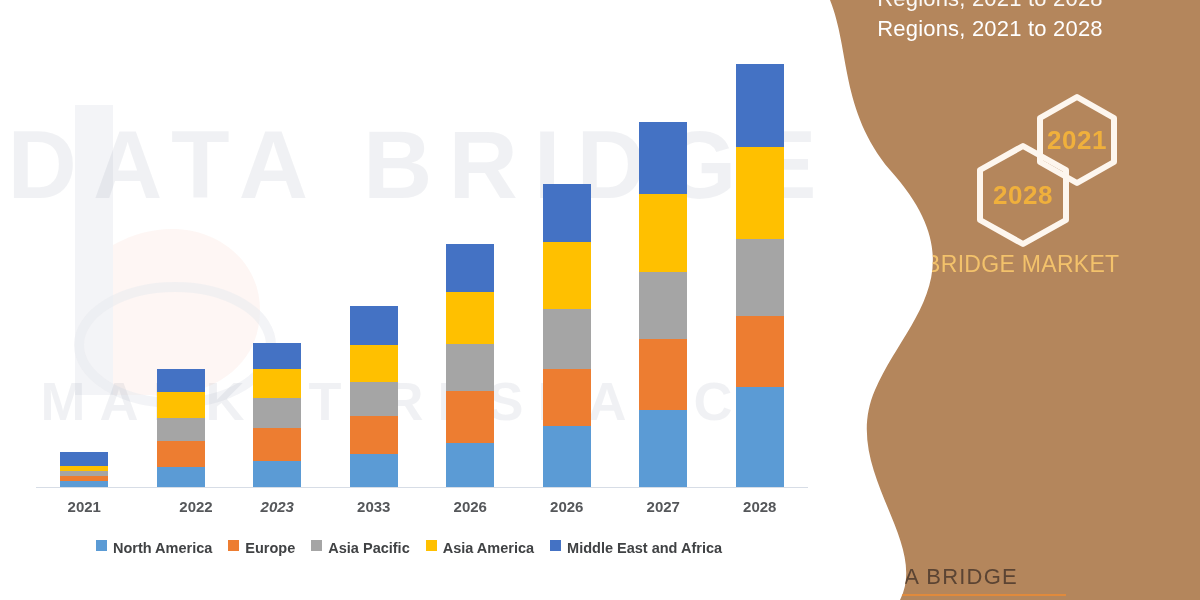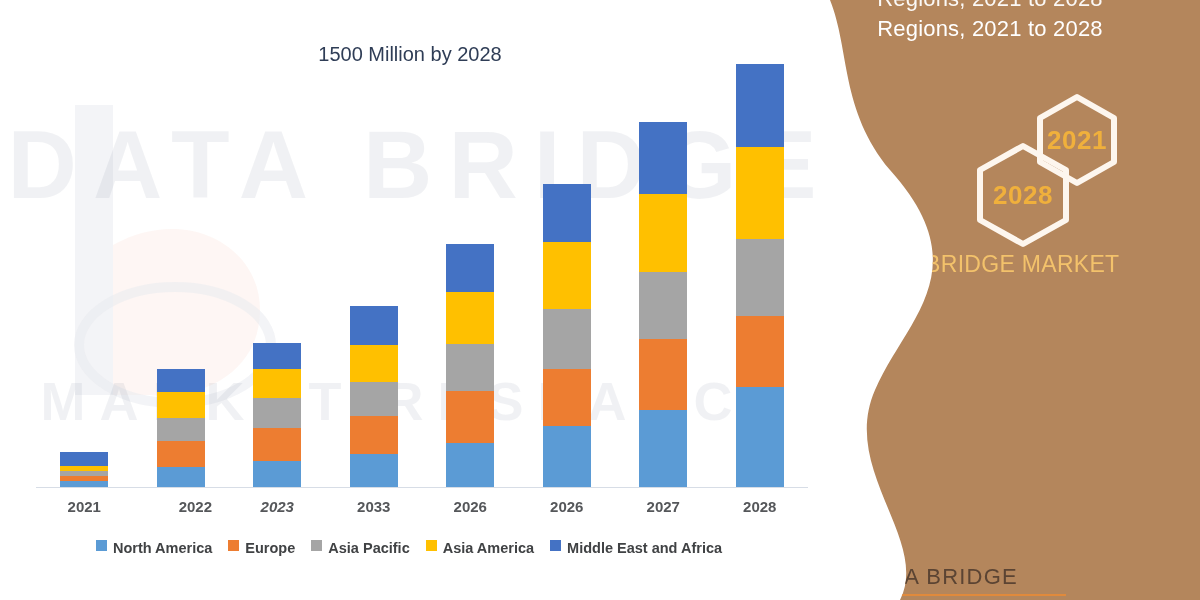--- a/index.html
+++ b/index.html
@@ -100,21 +100,20 @@
     <path d="M20 10 L20 300 L58 300 L58 10 Z" fill="#2f3d6b" opacity="0.55"></path>
     <path d="M58 150 C130 110 205 150 205 215 C205 275 150 305 95 300 L58 300 Z" fill="#e8663a" opacity="0.55"></path>
     <ellipse cx="120" cy="250" rx="96" ry="58" fill="none" stroke="#2f3d6b" stroke-width="10" opacity="0.55"></ellipse>
   </svg>
 
   <div id="wm-text-1">DATA BRIDGE</div>
   <div id="wm-text-2">MARKET RESEARCH</div>
 
   <div id="chart-title">
     <br>
-    <span>1500 Million by 2028</span>
   </div>
 
   <div id="plot">
       <div class="bar" style="left: 24.25px;">
         <span class="seg" style="height: 13.9487px; background: rgb(68, 114, 196);"></span>
         <span class="seg" style="height: 5.40867px; background: rgb(255, 192, 0);"></span>
         <span class="seg" style="height: 5.40867px; background: rgb(165, 165, 165);"></span>
         <span class="seg" style="height: 4.83933px; background: rgb(237, 125, 49);"></span>
         <span class="seg" style="height: 5.69333px; background: rgb(91, 155, 213);"></span>
       </div>
@@ -164,21 +163,21 @@
         <span class="seg" style="height: 83.692px; background: rgb(68, 114, 196);"></span>
         <span class="seg" style="height: 91.0933px; background: rgb(255, 192, 0);"></span>
         <span class="seg" style="height: 77.4293px; background: rgb(165, 165, 165);"></span>
         <span class="seg" style="height: 71.4513px; background: rgb(237, 125, 49);"></span>
         <span class="seg" style="height: 99.6333px; background: rgb(91, 155, 213);"></span>
       </div>
     </div>
   <div id="axis-line"></div>
   <div id="xlabels">
       <div class="xlabel" style="left: 0.25px;">2021</div>
-      <div class="xlabel" style="left: 80px; text-align: right;">2022</div>
+      <div class="xlabel" style="left: 112px;">2022</div>
       <div class="xlabel" style="left: 193.25px; font-style: italic;">2023</div>
       <div class="xlabel" style="left: 289.75px;">2033</div>
       <div class="xlabel" style="left: 386.25px;">2026</div>
       <div class="xlabel" style="left: 482.75px;">2026</div>
       <div class="xlabel" style="left: 579.25px;">2027</div>
       <div class="xlabel" style="left: 675.75px;">2028</div>
     </div>
 
   <div id="legend">
       <div class="legend-item">

